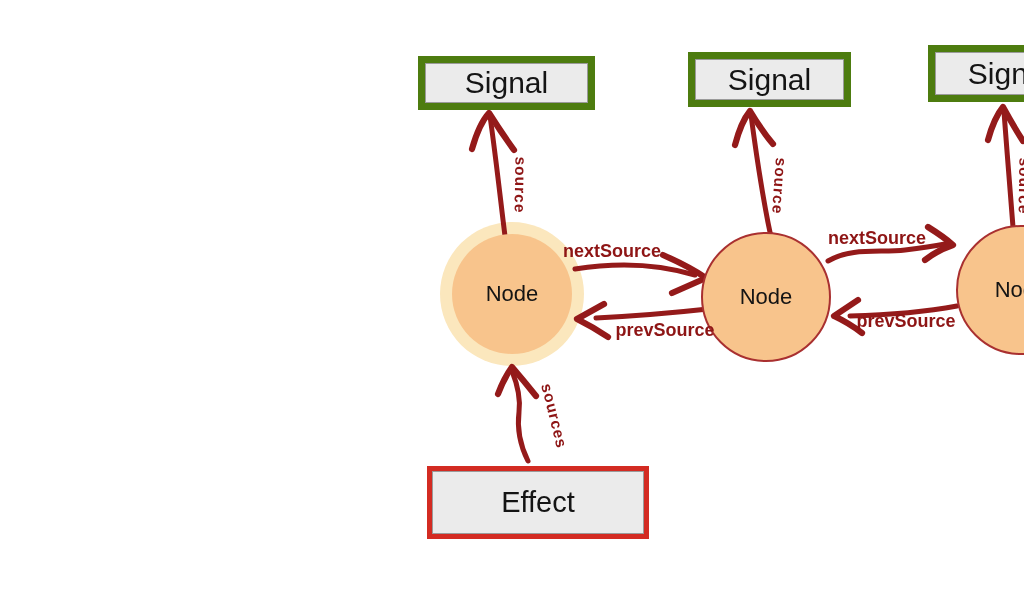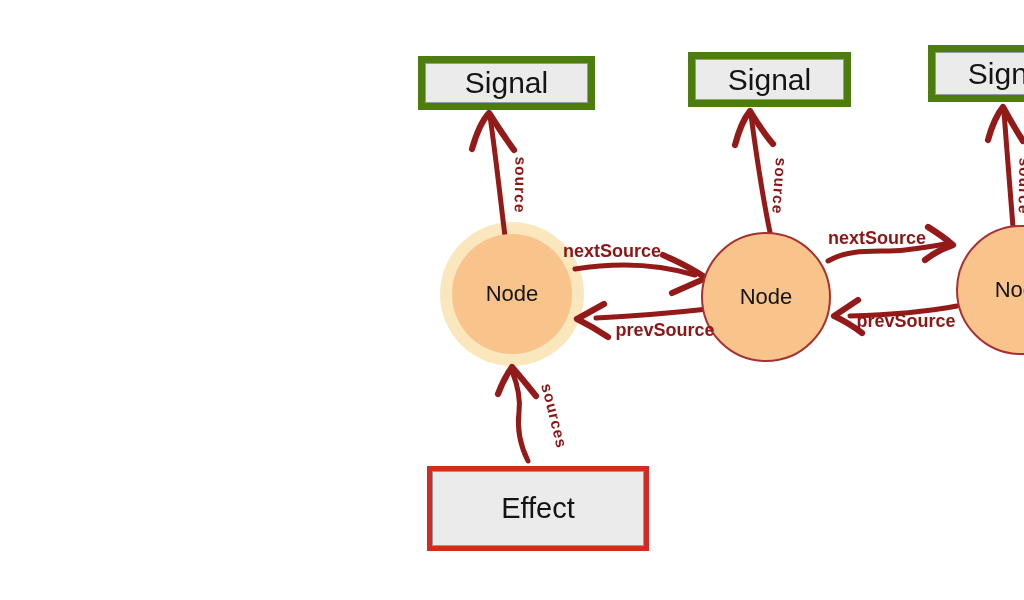--- a/index.html
+++ b/index.html
@@ -18,21 +18,21 @@
     color:#141414;
     font-size:30px;
     box-sizing:border-box;
     box-shadow: inset 0 0 0 1px #9a9a9a;
   }
   .signal-box{ border:7px solid #4d7c0f; }
   .effect-box{ border:5px solid #d32b22; font-size:29px; }
   #signal-1{ left:418px; top:56px;  width:177px; height:54px; }
   #signal-2{ left:688px; top:52px;  width:163px; height:55px; }
   #signal-3{ left:928px; top:45px;  width:163px; height:57px; }
-  #effect-1{ left:427px; top:466px; width:222px; height:85px; }
+  #effect-1{ left:427px; top:466px; width:222px; height:73px; }
 
   
   .node-halo{
     position:absolute;border-radius:50%;
     background:#fbe7bd;
   }
   #halo-1{ left:440px; top:222px; width:144px; height:144px; }
   .node-circle{
     position:absolute;border-radius:50%;
     background:#f8c48c;

